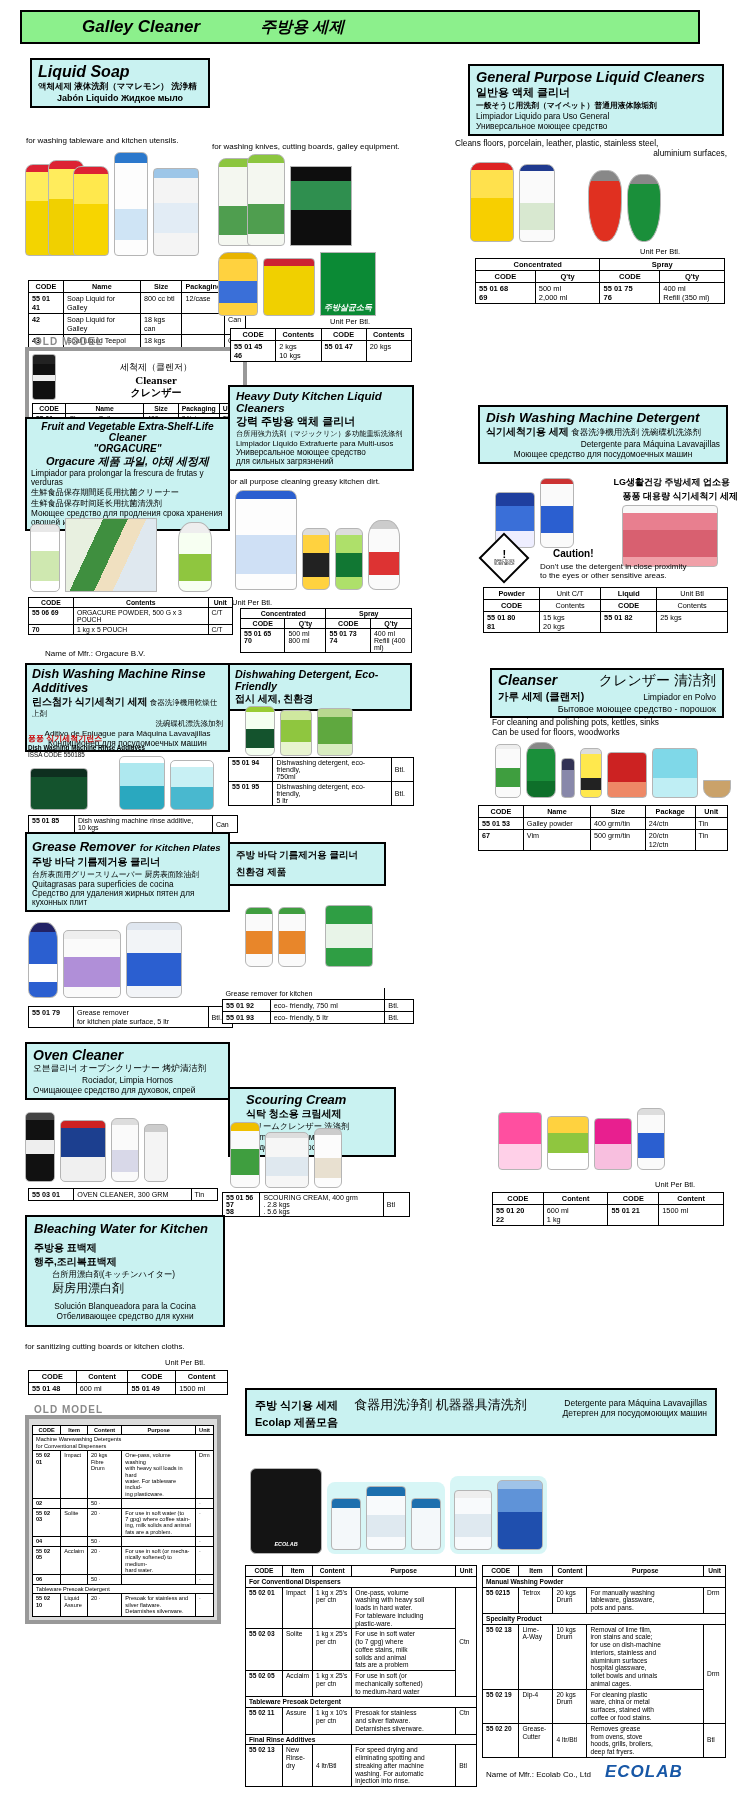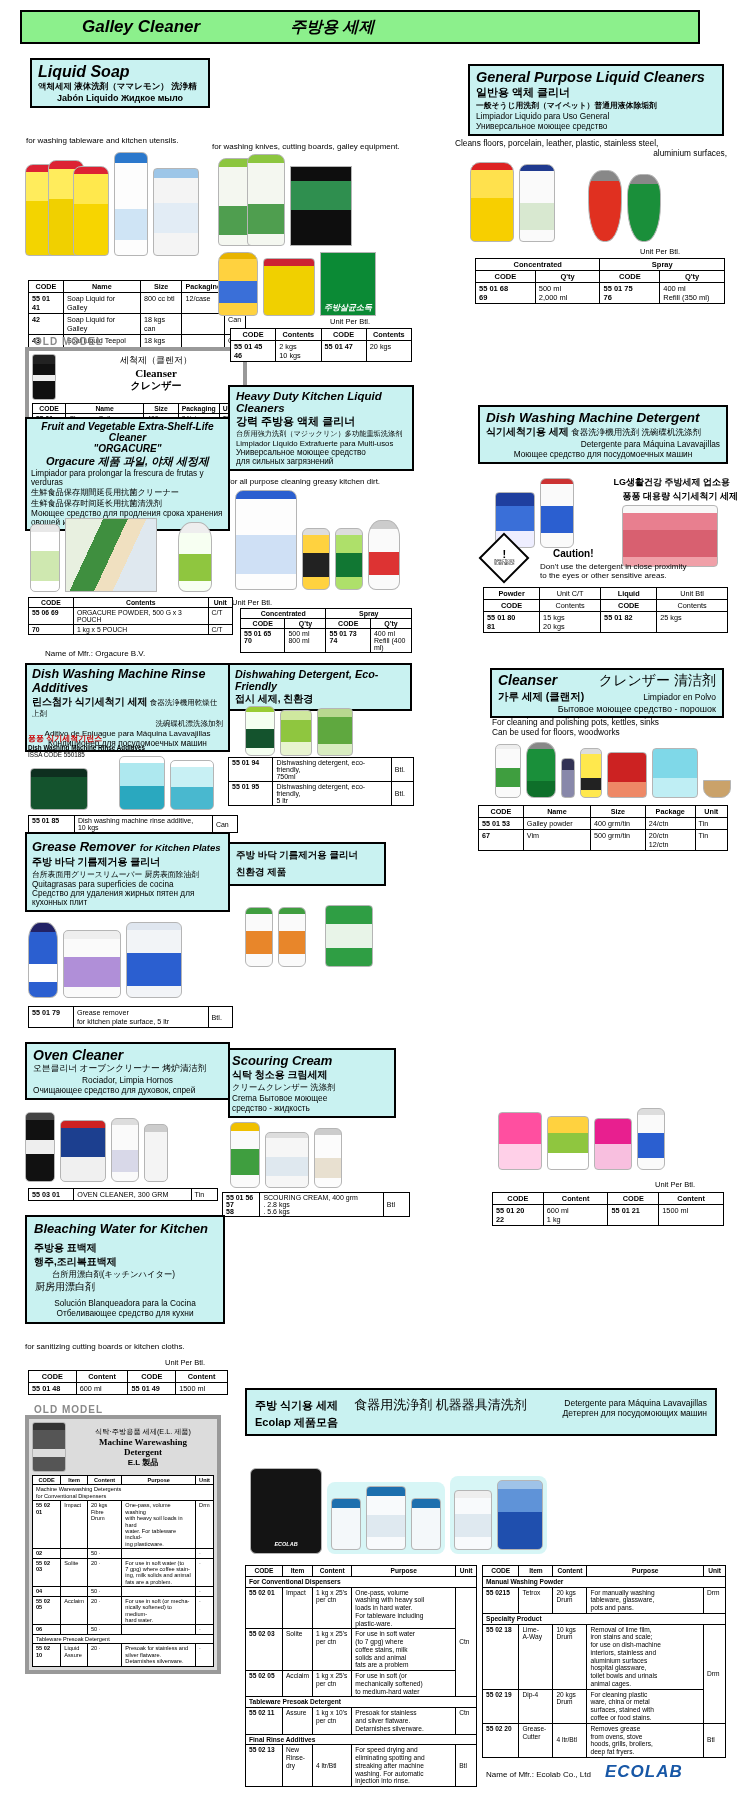--- a/index.html
+++ b/index.html
@@ -23,21 +23,21 @@
 .dinner{transform:rotate(-45deg);text-align:center;line-height:1}
 .glow{background:#d7f6f6;border-radius:8px;padding:4px}
 </style>
 </head>
 <body>
 
 <div id="canvas">
 
 <div class="abs" style="left:20px;top:10px;width:680px;height:34px;background:#8cf08c;border:2px solid #000;display:flex;align-items:center">
   <span class="bi" style="font-size:17px;margin-left:60px">Galley Cleaner</span>
-  <span class="bi" style="font-size:16px;margin-left:90px">주방용 세제</span>
+  <span class="bi" style="font-size:16px;margin-left:60px">주방용 세제</span>
 </div>
 
 <div class="abs box" style="left:30px;top:58px;width:180px">
   <div class="bi" style="font-size:16px">Liquid Soap</div>
   <div class="b7" style="font-size:8.5px">액체세제   液体洗剤（ママレモン） 洗浄精</div>
   <div class="b7 tc" style="font-size:9px">Jabón Liquido   Жидкое мыло</div>
 </div>
 <div class="abs" style="left:26px;top:136px;width:195px;font-size:8px">for washing tableware and kitchen utensils.</div>
 <div class="abs ph" style="left:25px;top:152px">
   <i class="b" style="width:36px;height:92px;background:linear-gradient(#d23 0 8%,#ffec5c 8% 40%,#f3d400 40%);border-radius:8px 8px 4px 4px"></i>
@@ -74,21 +74,21 @@
           <td>Soat Liquid Teepol</td>
           <td>18 kgs can</td>
           <td></td>
           <td class="tc">Can</td>
         </tr>
 </tbody>
     </table>
 
 <div class="abs om-label" style="left:34px;top:336px">OLD MODEL</div>
 <div class="abs om" style="left:25px;top:347px;width:222px">
-  <div style="display:flex;gap:16px;align-items:flex-start">
+  <div style="display:flex;gap:16px;align-items:flex-end">
     <i class="b" style="width:24px;height:46px;background:linear-gradient(#222 0 20%,#111 20% 45%,#eee 45% 60%,#111 60%);border-radius:3px"></i>
     <div style="flex:1;text-align:center">
       <div style="font-size:9px">세척제（클렌저）</div>
       <div class="b7" style="font-size:11px;font-family:'Liberation Serif',serif">Cleanser</div>
       <div class="b7" style="font-size:10px">クレンザー</div>
     </div>
   </div>
   <table class="t" style="width:100%;font-size:6.8px;margin-top:3px">
     <tbody>
           <tr>
@@ -447,20 +447,38 @@
 
 <div class="abs box" style="left:228px;top:842px;width:158px;padding:5px 6px">
   <div class="b7" style="font-size:9.5px">주방 바닥 기름제거용 클리너</div>
   <div class="b7" style="font-size:9.5px;margin-top:4px">친환경 제품</div>
 </div>
 <div class="abs ph" style="left:245px;top:905px">
   <i class="b" style="width:28px;height:60px;background:linear-gradient(#3f9e3f 0 10%,#fafafa 10% 40%,#e8862a 40% 80%,#fafafa 80%);border-radius:6px"></i>
   <i class="b" style="width:28px;height:60px;background:linear-gradient(#3f9e3f 0 10%,#fafafa 10% 40%,#e8862a 40% 80%,#fafafa 80%);border-radius:6px"></i>
   <i class="b" style="width:48px;height:62px;margin-left:14px;background:linear-gradient(#2f9e44 0 30%,#e8f4e8 30% 70%,#2f9e44 70%);border-radius:4px"></i>
 </div>
+<table class="abs t" style="left:222px;top:988px;width:192px;font-size:7.2px">
+  <tbody>
+        <tr>
+          <td colspan="2" class="tc" style="border-left:none;border-top:none;background:#fff">Grease remover for kitchen</td>
+          <td style="border:none"></td>
+        </tr>
+  <tr>
+          <td class="b7" style="width:25%">55 01 92</td>
+          <td style="width:60%">eco- friendly, 750 ml</td>
+          <td class="tc" style="width:15%">Btl.</td>
+        </tr>
+  <tr>
+          <td class="b7">55 01 93</td>
+          <td>eco- friendly,  5 ltr</td>
+          <td class="tc">Btl.</td>
+        </tr>
+</tbody>
+    </table>
 
 <div class="abs box" style="left:25px;top:1042px;width:205px;padding:3px 6px">
   <div class="bi" style="font-size:14px">Oven Cleaner</div>
   <div style="font-size:8.8px">오븐클리너   オーブンクリーナー 烤炉清洁剂</div>
   <div class="tc" style="font-size:8.3px">Rociador, Limpia Hornos</div>
   <div style="font-size:8.3px">Очищающее средство для духовок, спрей</div>
 </div>
 <div class="abs ph" style="left:25px;top:1112px">
   <i class="b" style="width:30px;height:70px;background:linear-gradient(#444 0 10%,#111 10% 40%,#eee 40% 60%,#111 60%);border-radius:5px"></i>
   <i class="b" style="width:46px;height:62px;background:linear-gradient(#c22 0 12%,#1c3f8f 12% 60%,#f0f0f0 60%);border-radius:5px"></i>
@@ -470,21 +488,21 @@
 <table class="abs t" style="left:28px;top:1188px;width:190px;font-size:7.2px">
   <tbody>
         <tr>
           <td class="b7" style="width:24%">55 03 01</td>
           <td style="width:62%">OVEN CLEANER,  300 GRM</td>
           <td class="tc" style="width:14%">Tin</td>
         </tr>
 </tbody>
     </table>
 
-<div class="abs box" style="left:228px;top:1048px;width:168px;padding:3px 2px">
+<div class="abs box" style="left:228px;top:1087px;width:168px;padding:3px 16px">
   <div class="bi" style="font-size:13px">Scouring Cream</div>
   <div class="b7" style="font-size:10px">식탁 청소용 크림세제</div>
   <div style="font-size:8.3px">クリームクレンザー   洗涤剂</div>
   <div style="font-size:8.3px">Crema Бытовое моющее</div>
   <div style="font-size:8.3px">средство - жидкость</div>
 </div>
 <div class="abs ph" style="left:230px;top:1122px">
   <i class="b" style="width:30px;height:66px;background:linear-gradient(#f0c000 0 12%,#fafafa 12% 40%,#3f9e3f 40% 82%,#fafafa 82%);border-radius:6px"></i>
   <i class="b" style="width:44px;height:56px;background:linear-gradient(#ddd 0 10%,#f6f6f6 10% 45%,#dfe8ef 45% 80%,#f6f6f6 80%);border-radius:5px"></i>
   <i class="b" style="width:28px;height:60px;background:linear-gradient(#ccc 0 10%,#fcfcfc 10% 50%,#e8e0d0 50% 85%,#fcfcfc 85%);border-radius:6px"></i>
@@ -527,21 +545,21 @@
           <td class="tc pre">1500 ml</td>
         </tr>
 </tbody>
     </table>
 
 <div class="abs box" style="left:25px;top:1215px;width:200px;padding:4px 7px">
   <div class="bi" style="font-size:13px">Bleaching Water for Kitchen</div>
   <div class="b7" style="font-size:10px;margin-top:5px">주방용 표백제</div>
   <div class="b7" style="font-size:10px">행주,조리복표백제</div>
   <div style="font-size:8.3px;margin-left:18px">台所用漂白剤(キッチンハイター)</div>
-  <div style="font-size:10px;margin-left:1px">厨房用漂白剤</div>
+  <div style="font-size:12px;margin-left:18px">厨房用漂白剤</div>
   <div class="tc" style="font-size:8.3px;margin-top:4px">Solución Blanqueadora para la Cocina</div>
   <div class="tc" style="font-size:8.3px">Отбеливающее средство для кухни</div>
 </div>
 <div class="abs" style="left:25px;top:1342px;font-size:8px">for sanitizing cutting boards or kitchen cloths.</div>
 <div class="abs" style="left:165px;top:1358px;font-size:7.5px">Unit Per Btl.</div>
 <table class="abs t" style="left:28px;top:1370px;width:200px;font-size:7.3px">
   <tbody>
         <tr>
           <th style="width:24%">CODE</th>
           <th style="width:26%">Content</th>
@@ -552,29 +570,20 @@
           <td class="b7">55 01 48</td>
           <td class="tc">600 ml</td>
           <td class="b7">55 01 49</td>
           <td class="tc">1500 ml</td>
         </tr>
 </tbody>
     </table>
 
 <div class="abs om-label" style="left:34px;top:1404px">OLD MODEL</div>
 <div class="abs om" style="left:25px;top:1415px;width:196px;background:#dcdcdc">
-  <div style="display:flex;gap:6px;align-items:center">
-    <i class="b" style="width:34px;height:50px;background:linear-gradient(#333 0 15%,#555 15% 55%,#ddd 55% 70%,#555 70%);border-radius:3px"></i>
-    <div style="flex:1;text-align:center">
-      <div style="font-size:7.2px">식탁·주방용품 세제(E.L. 제품)</div>
-      <div class="b7" style="font-size:9px;font-family:'Liberation Serif',serif">Machine Warewashing</div>
-      <div class="b7" style="font-size:9px;font-family:'Liberation Serif',serif">Detergent</div>
-      <div class="b7" style="font-size:8px">E.L 製品</div>
-    </div>
-  </div>
   <table class="t" style="width:100%;font-size:5.6px;margin-top:3px;line-height:1.15">
     <tbody>
           <tr>
             <th>CODE</th>
             <th>Item</th>
             <th>Content</th>
             <th>Purpose</th>
             <th>Unit</th>
           </tr>
     <tr>

